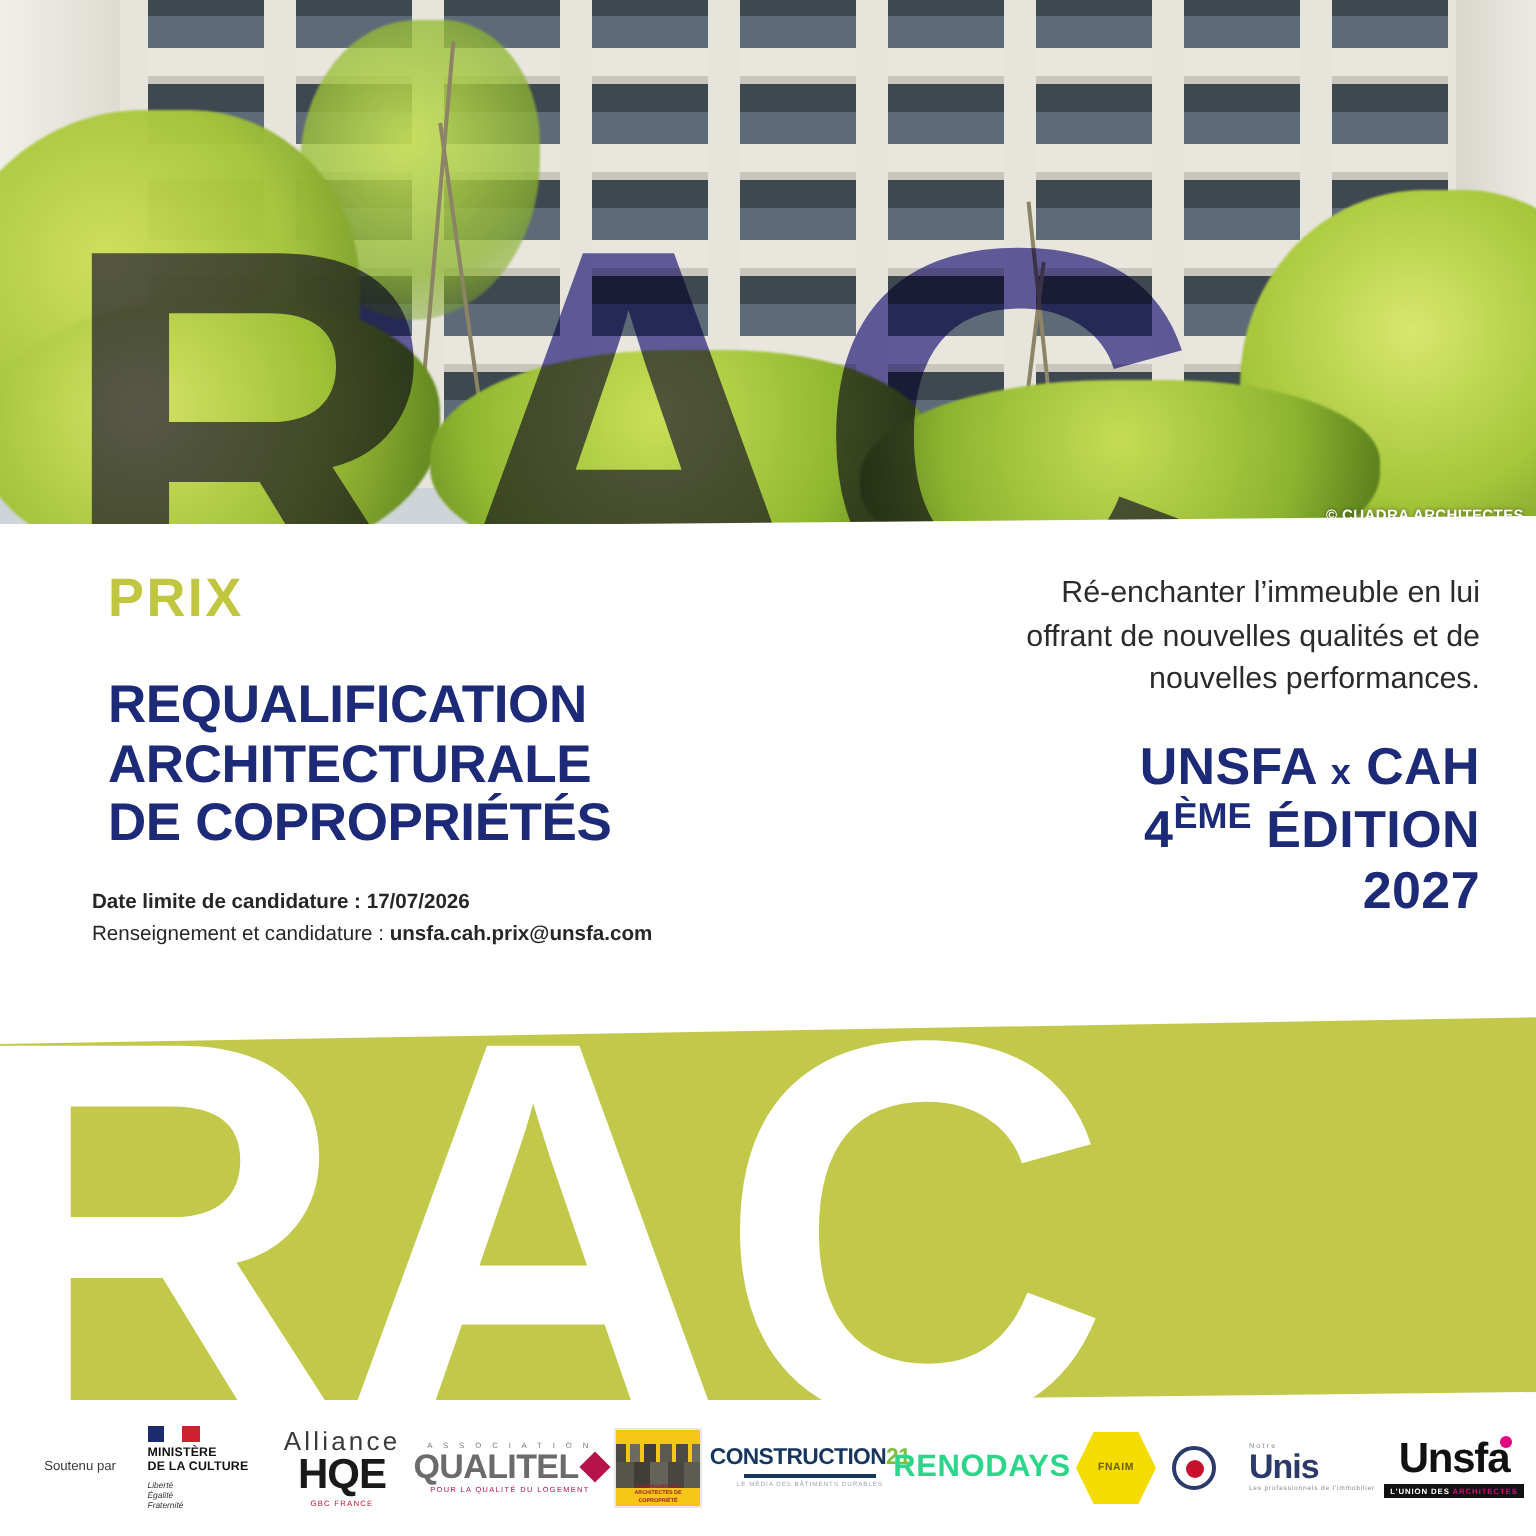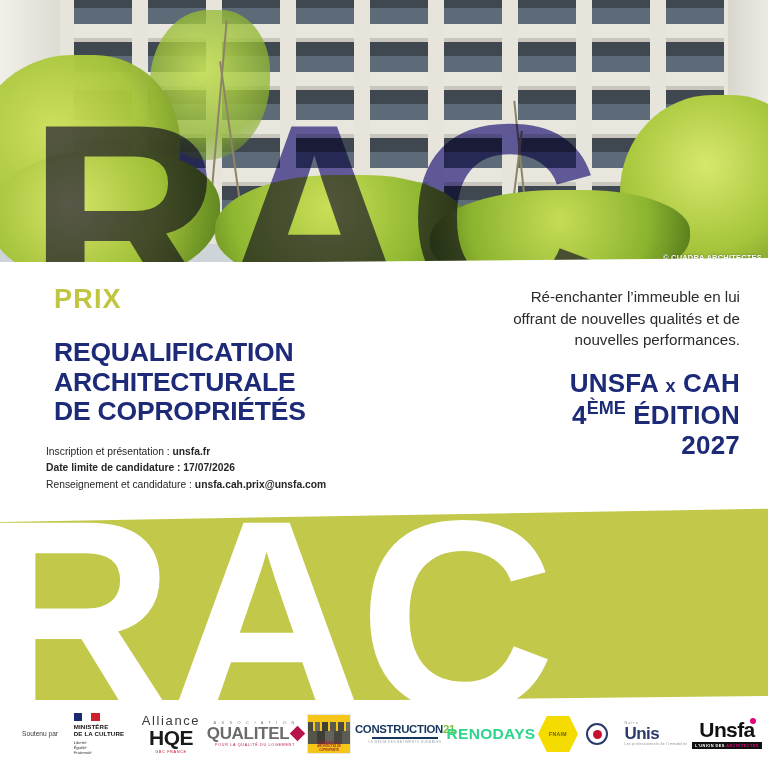--- a/index.html
+++ b/index.html
@@ -288,24 +288,20 @@
   <div class="left-col">
     <div class="prix">PRIX</div>
     <div class="title">
       <div>REQUALIFICATION</div>
       <div>ARCHITECTURALE</div>
       <div>DE COPROPRIÉTÉS</div>
     </div>
   </div>
 
   <div class="info">
-    <div class="row">
-      <span>Inscription et présentation :</span>
-      <b>unsfa.fr</b>
-    </div>
     <div class="row">
       <b>Date limite de candidature :</b>
       <b>17/07/2026</b>
     </div>
     <div class="row">
       <span>Renseignement et candidature :</span>
       <b>unsfa.cah.prix@unsfa.com</b>
     </div>
   </div>
 

